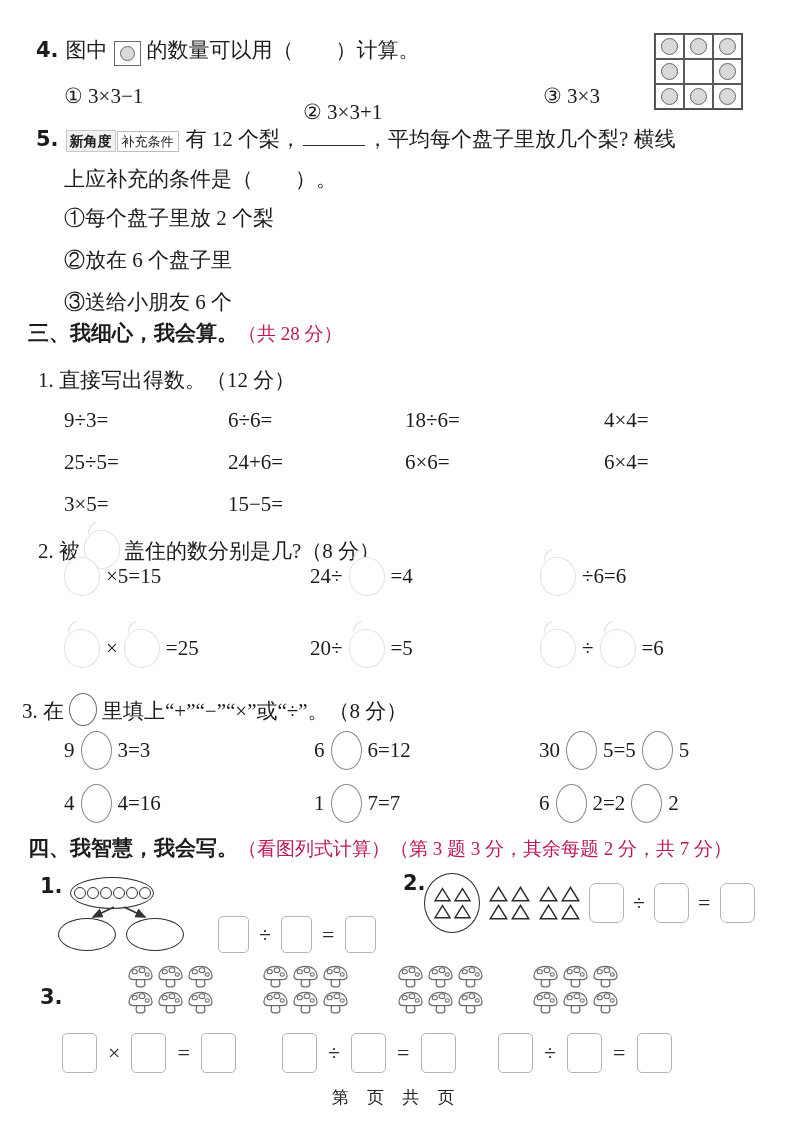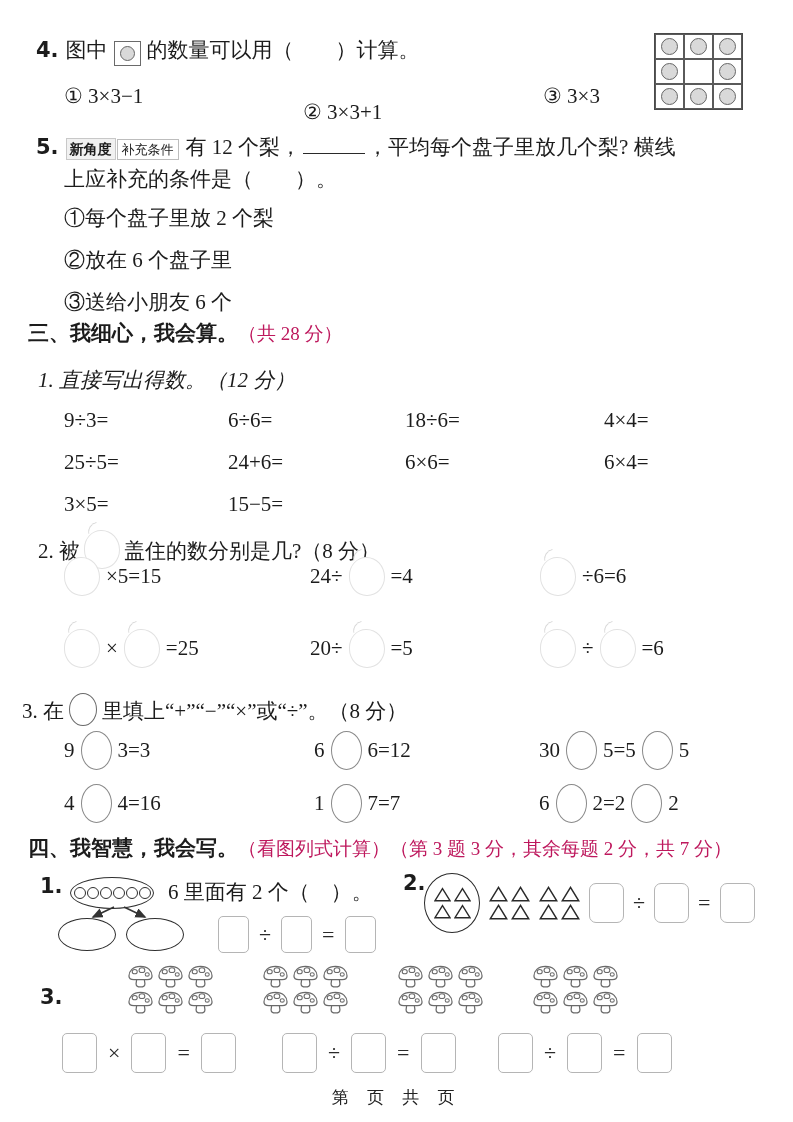--- a/index.html
+++ b/index.html
@@ -113,33 +113,33 @@
       </div>
     <div class="gcell">
         <span class="dot"></span>
       </div>
   </div>
 
   <div class="abs line" style="left:64px;top:84px;">① 3×3−1</div>
   <div class="abs line" style="left:303px;top:100px;">② 3×3+1</div>
   <div class="abs line" style="left:543px;top:84px;">③ 3×3</div>
 
-  <div class="abs line" style="left:36px;top:125px;margin-top:8px;">
+  <div class="abs line" style="left:36px;top:125px;">
     <span class="qnum">5.</span><span class="badge1">新角度</span><span class="badge2">补充条件</span><span>有 12 个梨，</span><span class="blank"></span><span>，平均每个盘子里放几个梨? 横线</span>
   </div>
   <div class="abs line" style="left:64px;top:165px;">上应补充的条件是（　　）。</div>
   <div class="abs line" style="left:64px;top:204px;">①每个盘子里放 2 个梨</div>
   <div class="abs line" style="left:64px;top:246px;">②放在 6 个盘子里</div>
   <div class="abs line" style="left:64px;top:288px;">③送给小朋友 6 个</div>
 
   <div class="abs" style="left:28px;top:319px;white-space:nowrap;">
     <span class="hei">三、我细心，我会算。</span><span class="score">（共 28 分）</span>
   </div>
 
-  <div class="abs line" style="left:38px;top:366px;font-style:italic;">1. 直接写出得数。（12 分）</div>
+  <div class="abs line" style="left:38px;top:366px;">1. 直接写出得数。（12 分）</div>
 
   <div class="abs calc-grid" style="left:64px;top:399px;width:700px;">
     <span>9÷3=</span>
     <span>6÷6=</span>
     <span>18÷6=</span>
     <span>4×4=</span>
     <span>25÷5=</span>
     <span>24+6=</span>
     <span>6×6=</span>
     <span>6×4=</span>
@@ -235,21 +235,20 @@
 
   <div class="abs line qnum" style="left:40px;top:874px;">1.</div>
   <div class="oval-top" style="left:70px;top:877px;">
     <span class="mini-circle"></span>
       <span class="mini-circle"></span>
       <span class="mini-circle"></span>
       <span class="mini-circle"></span>
       <span class="mini-circle"></span>
       <span class="mini-circle"></span>
   </div>
-  <div class="abs line" style="left:168px;top:878px;">6 里面有 2 个（　）。</div>
   <svg class="abs" style="left:80px;top:906px;" width="76" height="15">
     <line x1="34" y1="1" x2="13" y2="11" stroke="#333" stroke-width="1.6" marker-end="url(#ah)"></line>
     <line x1="44" y1="1" x2="65" y2="11" stroke="#333" stroke-width="1.6" marker-end="url(#ah)"></line>
   </svg>
   <div class="abs flexrow" style="left:58px;top:916px;gap:10px;">
     <span class="oval-sm"></span>
     <span class="oval-sm"></span>
     <span style="width:14px;"></span>
     <span class="bx"></span>
     <span class="op">÷</span>

